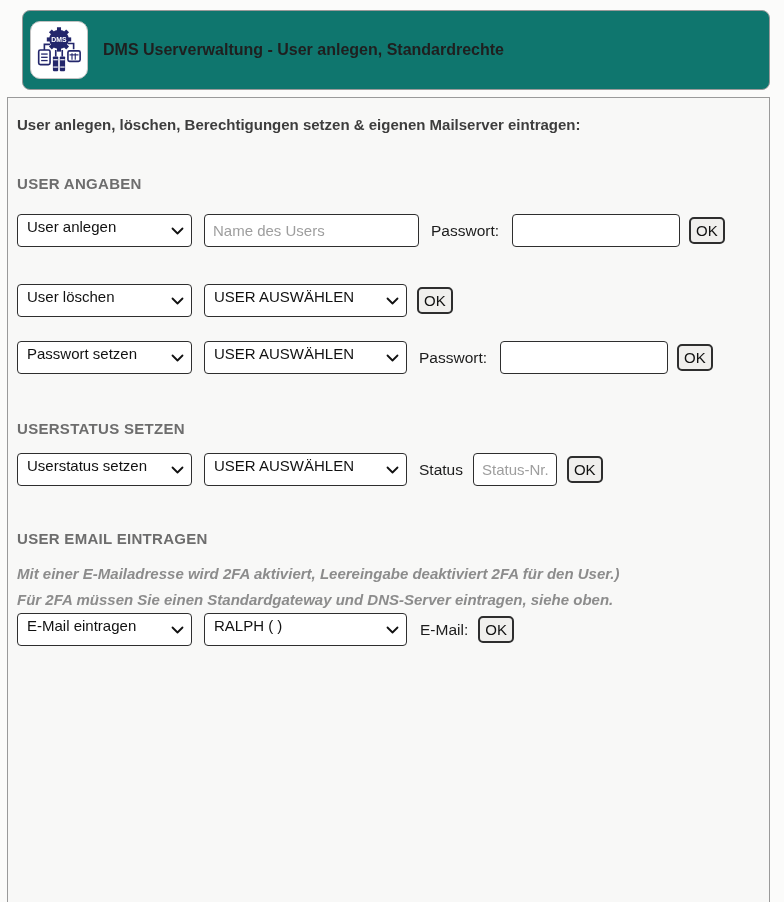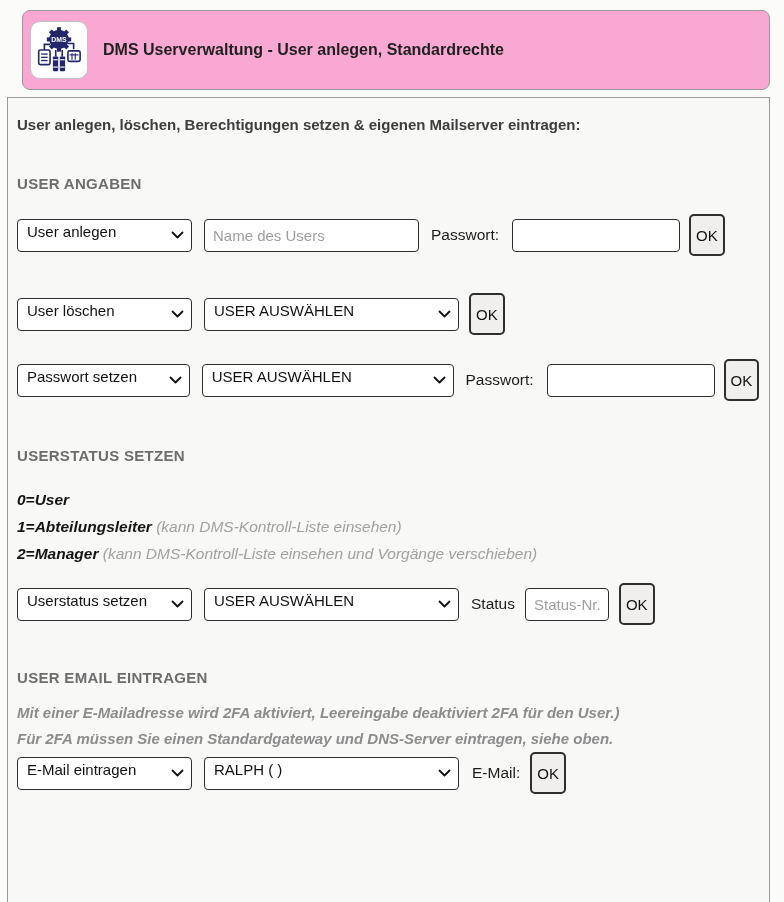--- a/index.html
+++ b/index.html
@@ -3,21 +3,21 @@
 <meta charset="utf-8">
 <style>
   * { box-sizing: border-box; margin: 0; padding: 0; }
   html, body { width: 784px; background: #fbfbfa; font-family: "Liberation Sans", sans-serif; }
   body { height: 902px; overflow: hidden; }
 
   
   .header-card {
     margin: 10px 14px 0 22px;
     height: 80px;
-    background: #f9a8d4;
+    background: #0f766e;
     border: 1px solid #9a9a9a;
     border-radius: 8px;
     display: flex;
     align-items: center;
     padding-left: 7px;
   }
   .logo-box {
     width: 58px; height: 58px;
     background: #ffffff;
     border: 1px solid #c2c2c2;
@@ -71,21 +71,21 @@
     font-size: 15px;
     color: #111;
     padding: 0 26px 8px 9px;
   }
   .select-wrap .chev {
     position: absolute; right: 8px; top: 50%;
     transform: translateY(-50%);
     pointer-events: none; line-height: 0;
   }
   .w-action { width: 175px; }
-  .w-user   { width: 255px; }
+  .w-user   { width: 203px; }
 
   input[type="text"] {
     height: 33px;
     background: #ffffff;
     border: 1.5px solid #2e2e2e;
     border-radius: 4px;
     font-family: "Liberation Sans", sans-serif;
     font-size: 15px;
     color: #111;
     padding: 4px 8px;
@@ -98,21 +98,21 @@
   .inp-email { width: 165px; }
 
   .fld-label { font-size: 15.5px; color: #1c1c1c; white-space: nowrap; }
 
   .ml12 { margin-left: 12px; }
   .ml13 { margin-left: 13px; }
   .ml10 { margin-left: 10px; }
   .ml9  { margin-left: 9px; }
 
   .ok-btn {
-    height: 42px; min-width: 35px;
+    height: 27px; min-width: 35px;
     background: #f0efed;
     border: 2px solid #2e2e2e;
     border-radius: 5px;
     font-family: "Liberation Sans", sans-serif;
     font-size: 15px;
     color: #111;
     padding: 0 5px;
     cursor: pointer;
   }
 
@@ -255,33 +255,20 @@
           </svg>
       </span>
     </span>
     <span class="fld-label ml12">Passwort:</span>
     <input type="text" class="inp-pass ml13" style="">
     <button class="ok-btn ml9">OK</button>
   </div>
 
   <div class="section-heading sh-status">USERSTATUS SETZEN</div>
 
-  <div class="status-list">
-    <div>
-      <span class="status-label">0=User</span>
-    </div>
-    <div>
-      <span class="status-label">1=Abteilungsleiter</span>
-      <span class="status-note">(kann DMS-Kontroll-Liste einsehen)</span>
-    </div>
-    <div>
-      <span class="status-label">2=Manager</span>
-      <span class="status-note">(kann DMS-Kontroll-Liste einsehen und Vorgänge verschieben)</span>
-    </div>
-  </div>
 
   <div class="form-row row-4">
     <span class="select-wrap w-action">
       <select>
         <option>Userstatus setzen</option>
       </select>
       <span class="chev">
         <svg width="13" height="8" viewBox="0 0 13 8">
             <path d="M1.5 1.5 L6.5 6.5 L11.5 1.5" fill="none" stroke="#111" stroke-width="1.8" stroke-linecap="round" stroke-linejoin="round"></path>
           </svg>

